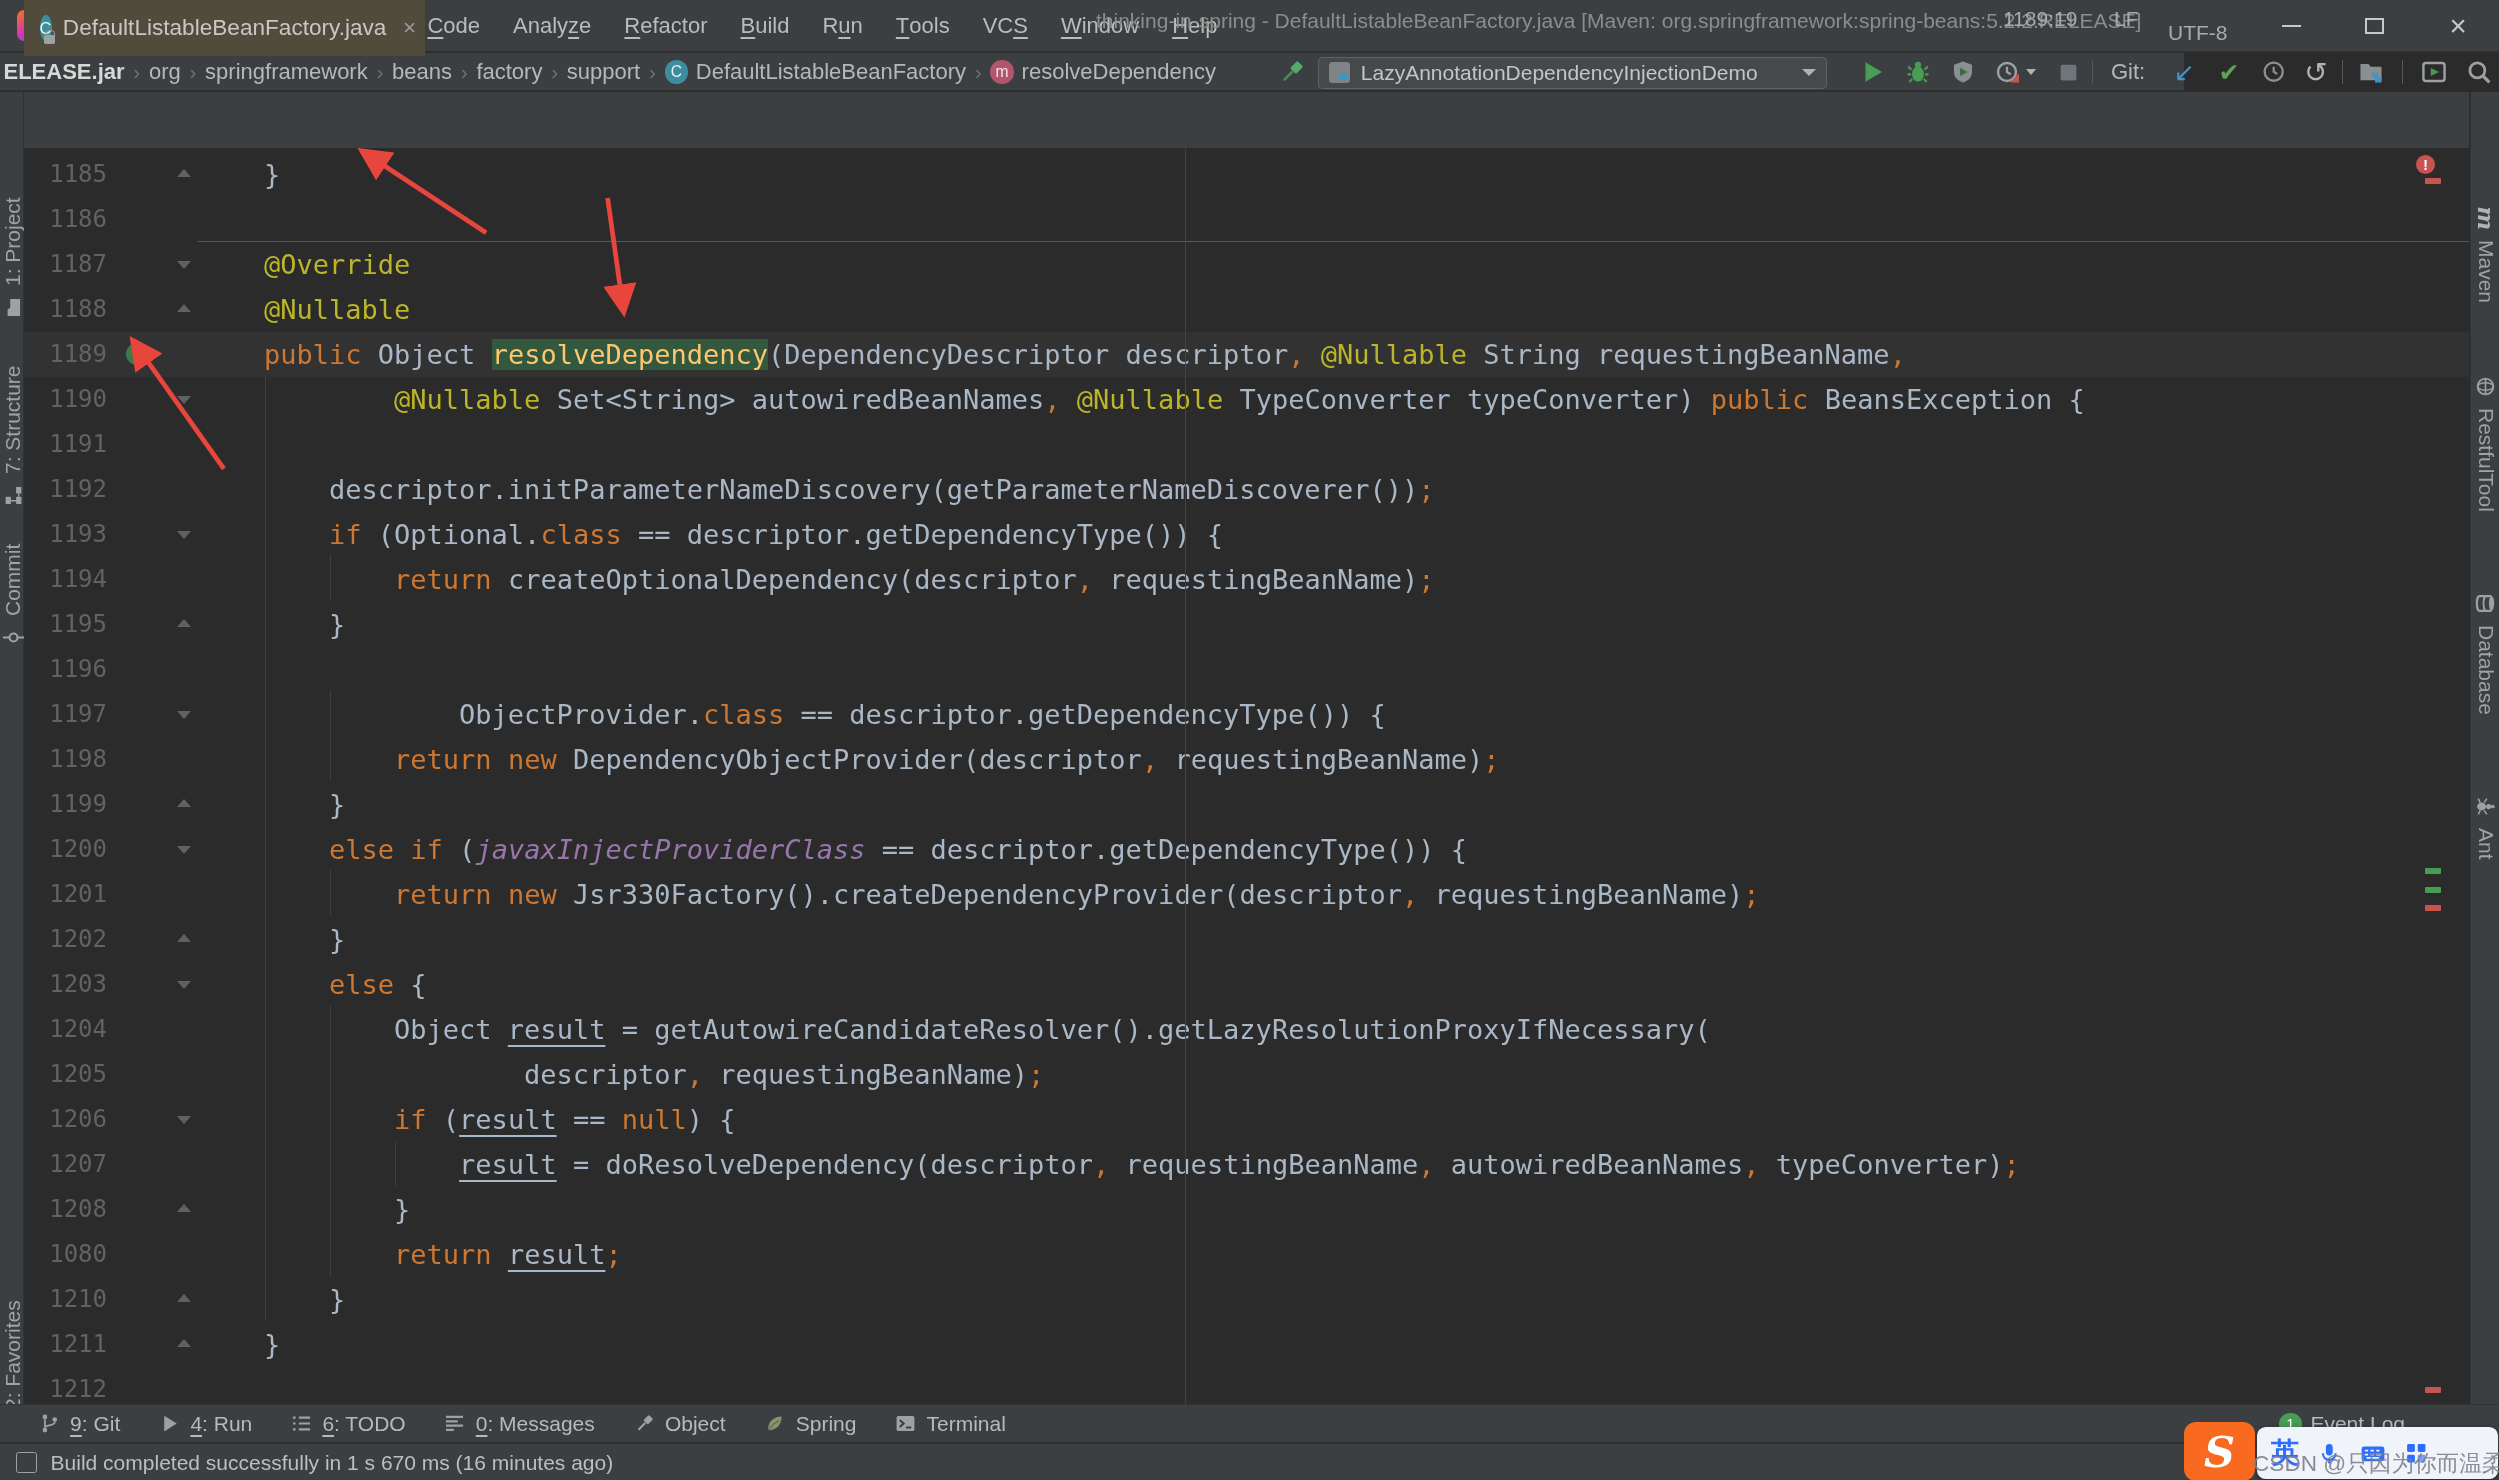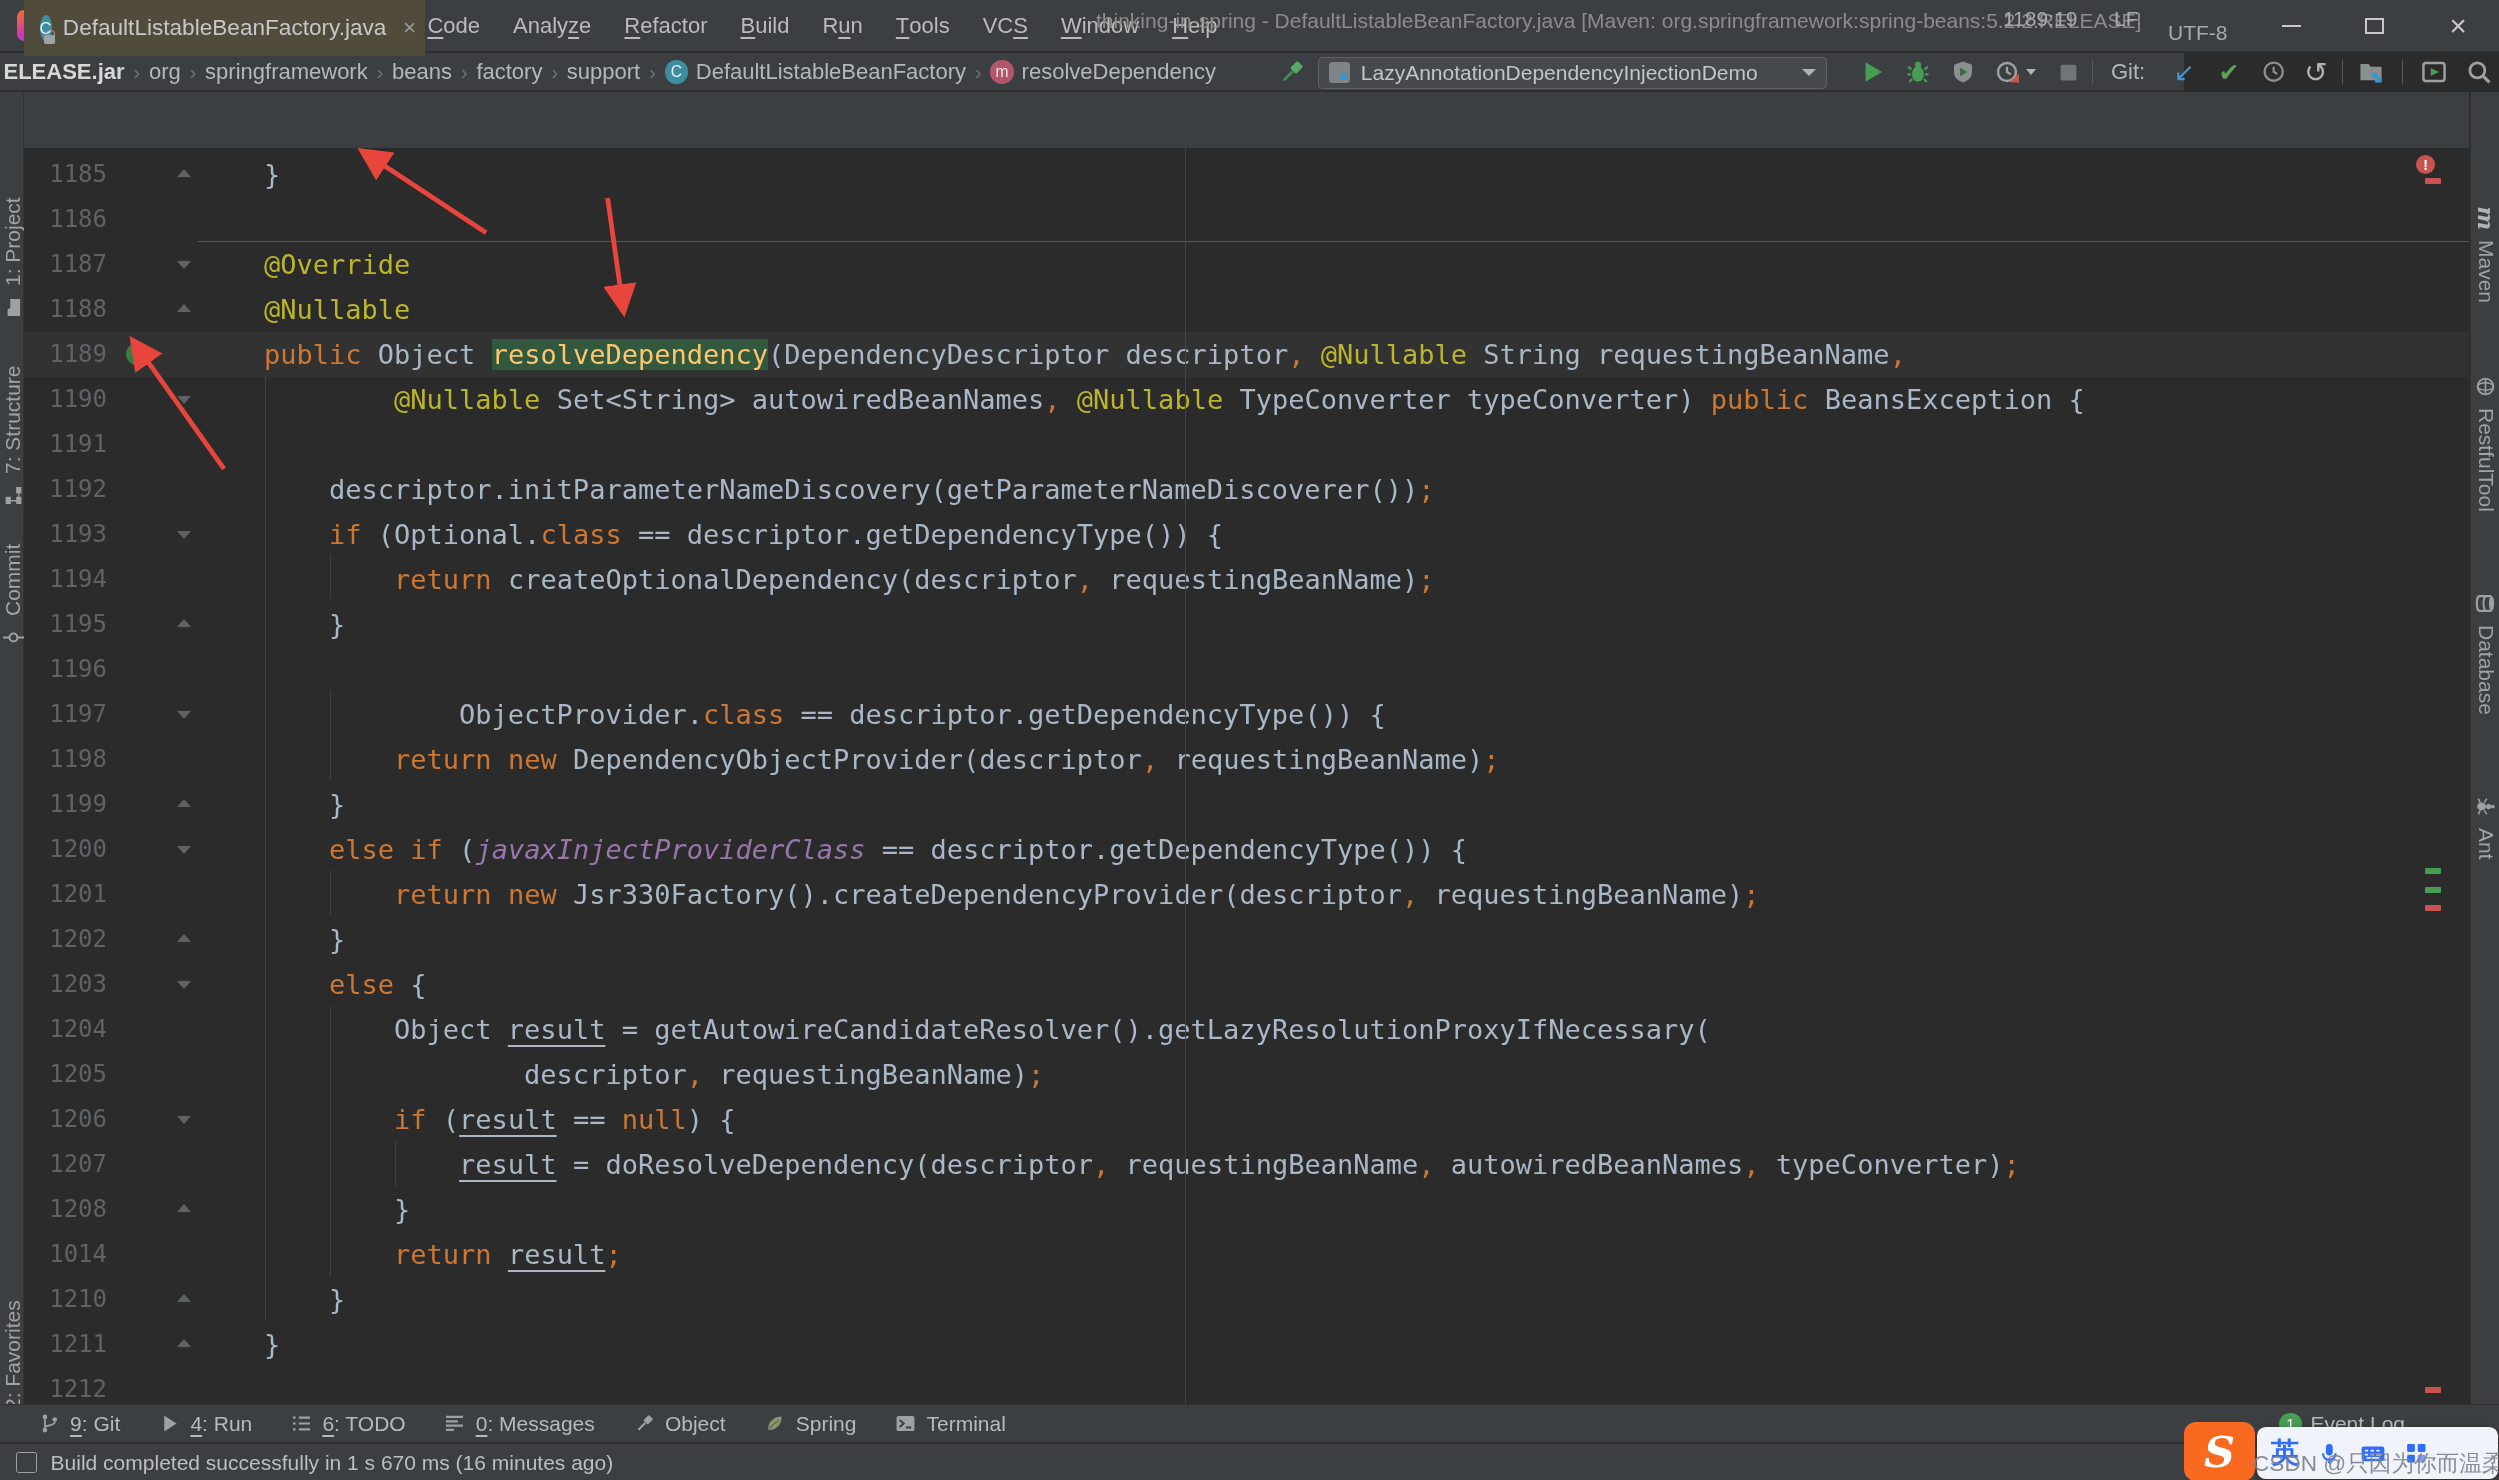--- a/index.html
+++ b/index.html
@@ -543,21 +543,21 @@
       <div class="row">
         <span class="ln">1207</span>
         <pre class="code"><span>                </span><span class="u">result</span><span> = doResolveDependency(descriptor</span><span class="k">,</span><span> requestingBeanName</span><span class="k">,</span><span> autowiredBeanNames</span><span class="k">,</span><span> typeConverter)</span><span class="k">;</span></pre>
       </div>
       <div class="row">
         <span class="ln">1208</span>
         <span class="fold up"></span>
         <pre class="code"><span>            }</span></pre>
       </div>
       <div class="row">
-        <span class="ln">1014</span>
+        <span class="ln">1080</span>
         <pre class="code"><span>            </span><span class="k">return</span><span> </span><span class="u">result</span><span class="k">;</span></pre>
       </div>
       <div class="row">
         <span class="ln">1210</span>
         <span class="fold up"></span>
         <pre class="code"><span>        }</span></pre>
       </div>
       <div class="row">
         <span class="ln">1211</span>
         <span class="fold up"></span>

